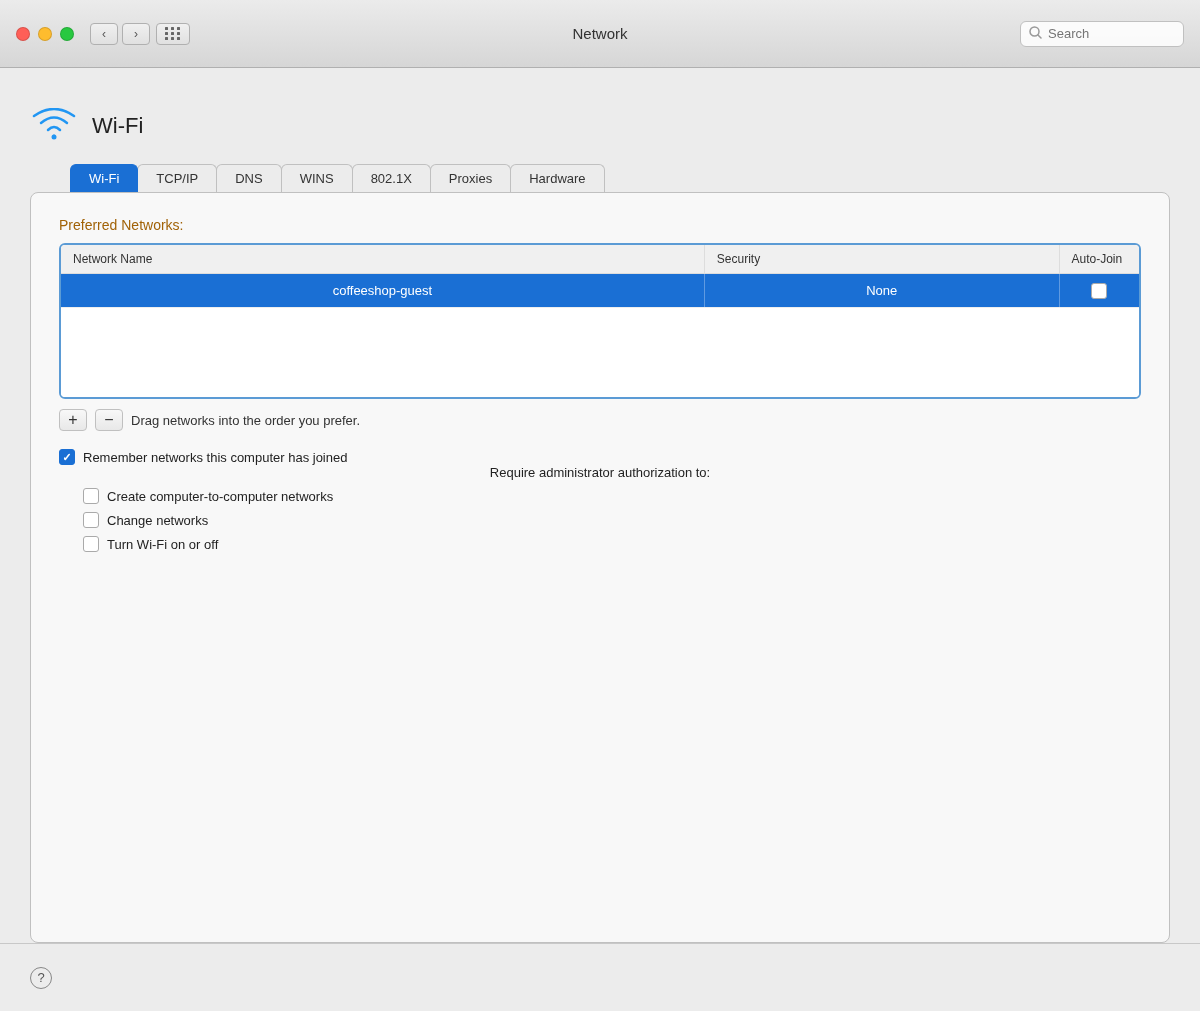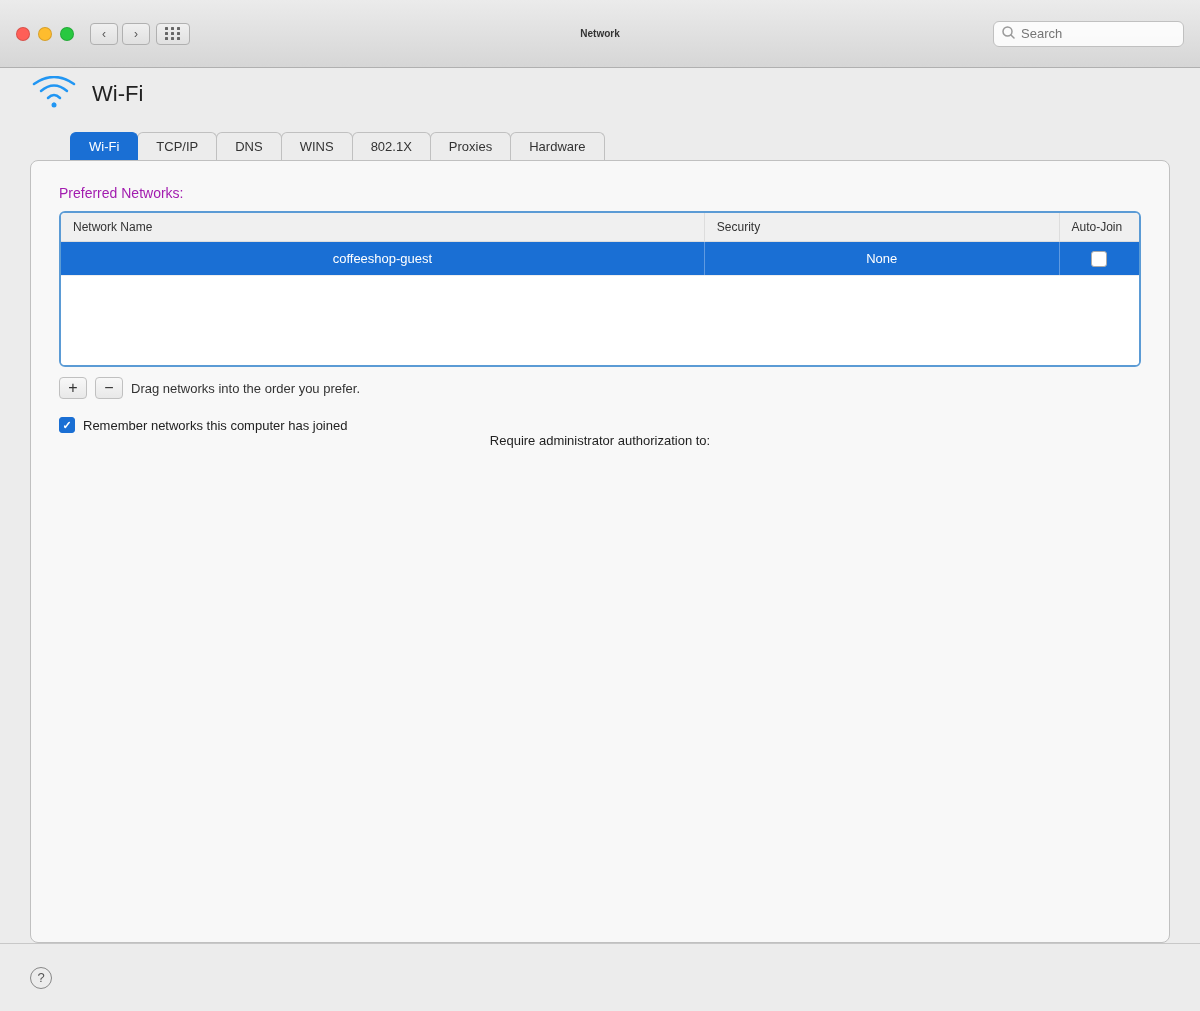--- a/index.html
+++ b/index.html
@@ -79,56 +79,56 @@
       width: 3px;
       height: 3px;
       background: #666;
       border-radius: 0.5px;
     }
 
     .title {
       position: absolute;
       left: 50%;
       transform: translateX(-50%);
-      font-size: 10px;
+      font-size: 15px;
       color: #333;
-      font-weight: 700;
+      font-weight: 400;
       text-align: center;
     }
 
     .search-box {
       margin-left: auto;
       display: flex;
       align-items: center;
       background: rgba(255,255,255,0.85);
       border: 1px solid #c0c0c0;
       border-radius: 6px;
       padding: 4px 8px;
-      width: 191px;
+      width: 164px;
       gap: 6px;
     }
     .search-icon-svg {
       color: #999;
       font-size: 13px;
       flex-shrink: 0;
     }
     .search-input {
       border: none;
       background: transparent;
       outline: none;
       font-size: 13px;
       color: #999;
       width: 100%;
     }
 
     
     .main-content {
       flex: 1;
       background: #ececec;
-      padding: 8px 30px 0 30px;
+      padding: 40px 30px 0 30px;
       display: flex;
       flex-direction: column;
     }
 
     .wifi-header {
       display: flex;
       align-items: center;
       gap: 14px;
       margin-bottom: 20px;
     }
@@ -177,21 +177,21 @@
       background: #f8f8f8;
       border: 1px solid #c0c0c0;
       border-radius: 8px;
       padding: 24px 28px;
       flex: 1;
       margin-bottom: 0;
     }
 
     .preferred-label {
       font-size: 14px;
-      color: #a21caf;
+      color: #a16207;
       margin-bottom: 10px;
       font-weight: 400;
     }
 
     
     .networks-table-wrapper {
       border: 2px solid #5b9bd5;
       border-radius: 6px;
       background: #fff;
       overflow: hidden;
@@ -460,20 +460,34 @@
       <button class="add-remove-btn">−</button>
       <span class="drag-hint">Drag networks into the order you prefer.</span>
     </div>
 
     <div class="checkbox-row">
       <div class="cb checked"></div>
       <span class="checkbox-label">Remember networks this computer has joined</span>
     </div>
 
     <div class="admin-label">Require administrator authorization to:</div>
+    <div class="admin-options">
+      <div class="admin-option-row">
+        <div class="cb unchecked-white"></div>
+        <span class="checkbox-label">Create computer-to-computer networks</span>
+      </div>
+      <div class="admin-option-row">
+        <div class="cb unchecked-white"></div>
+        <span class="checkbox-label">Change networks</span>
+      </div>
+      <div class="admin-option-row">
+        <div class="cb unchecked-white"></div>
+        <span class="checkbox-label">Turn Wi-Fi on or off</span>
+      </div>
+    </div>
 
 
   </div>
 </div>
 
 <div class="bottom-bar">
   <button class="help-btn">?</button>
 </div>
 
 </body></html>

